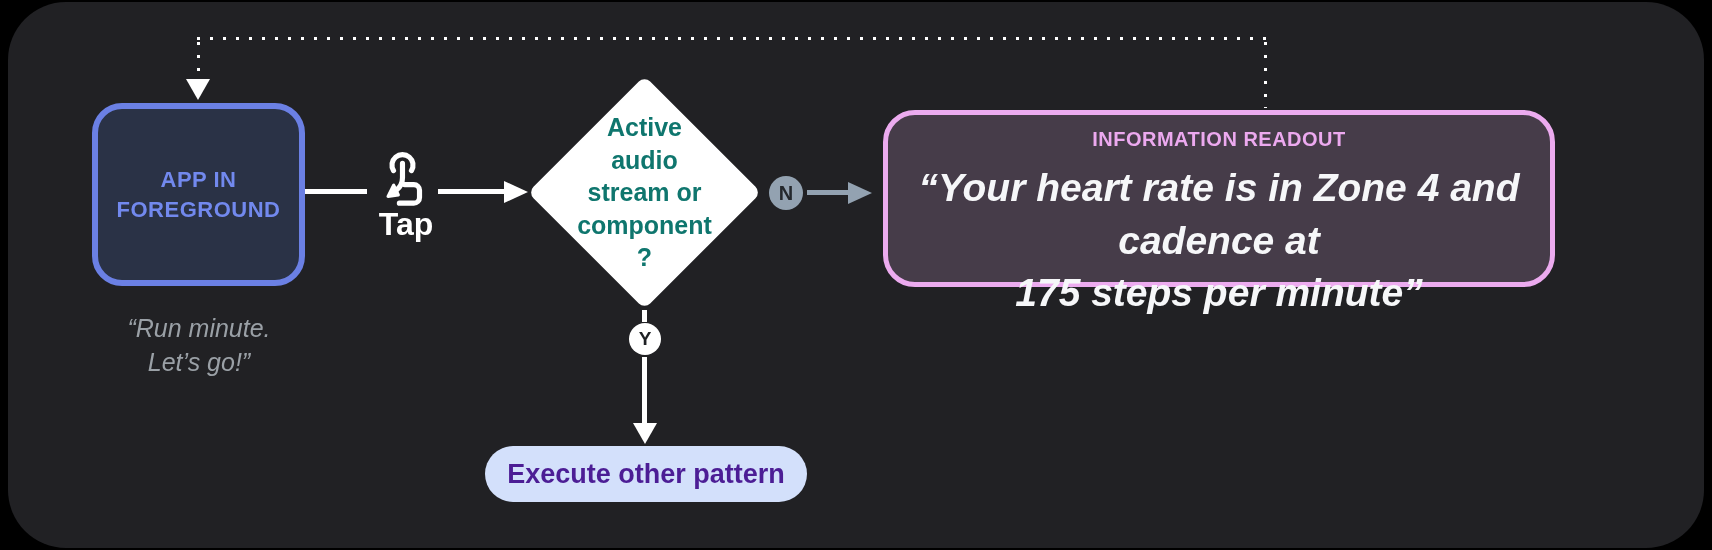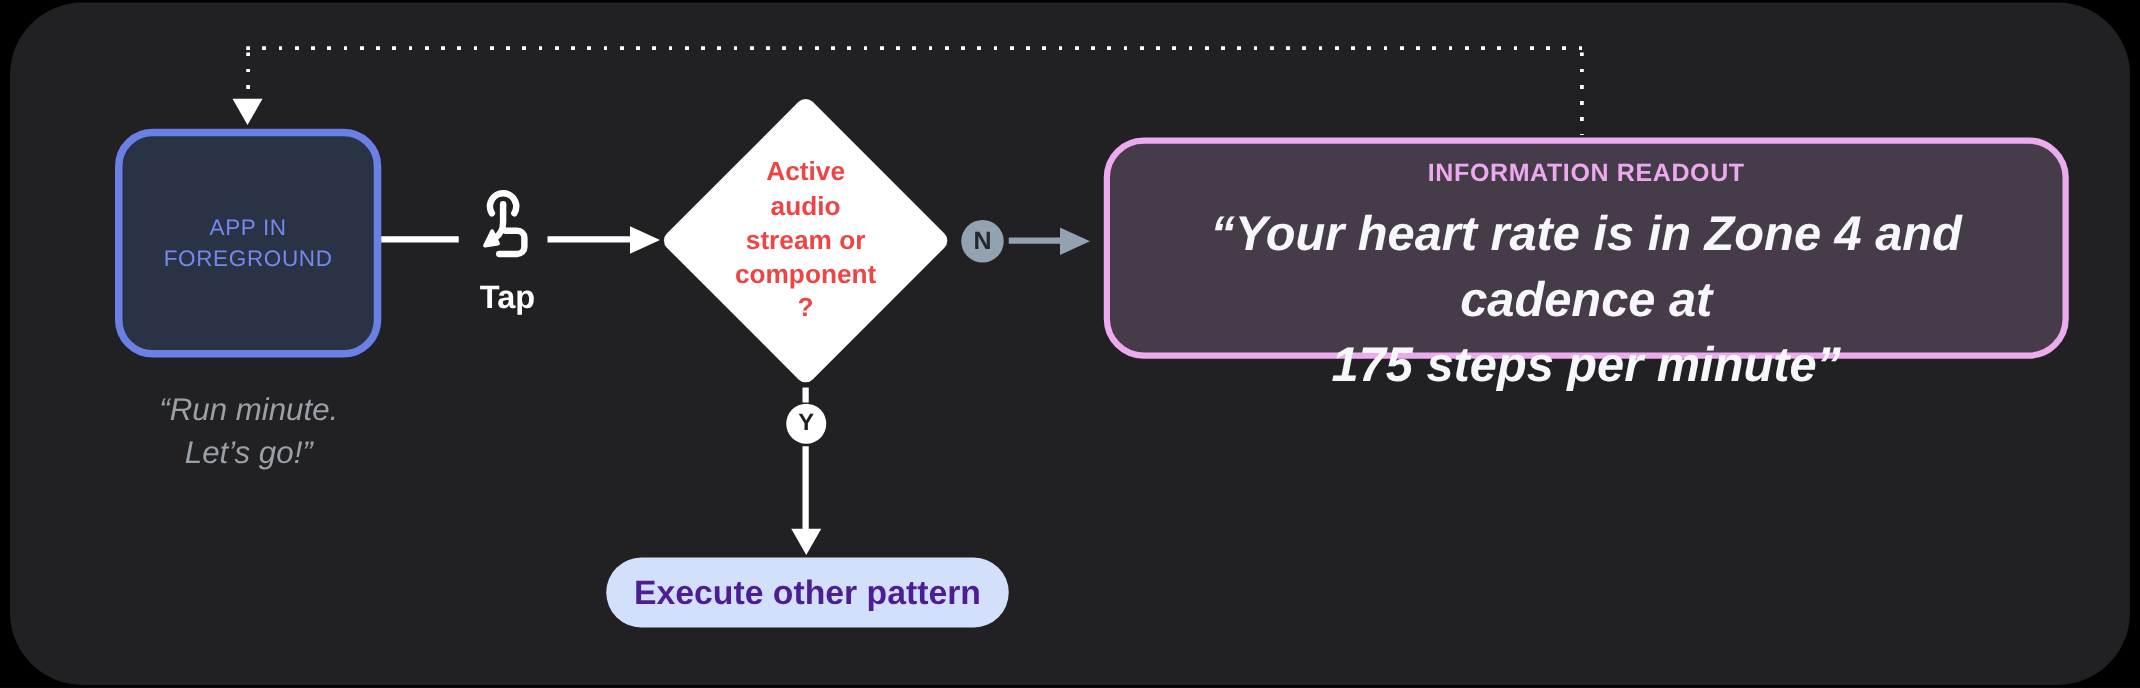--- a/index.html
+++ b/index.html
@@ -11,21 +11,21 @@
     position:absolute; left:8px; right:8px; top:2px; bottom:2px;
     background:#212124; border-radius:58px;
   }
   .abs { position:absolute; }
 
   
   .app-node {
     left:92px; top:103px; width:213px; height:183px; box-sizing:border-box;
     background:#2A3246; border:6px solid #6B80E4; border-radius:30px;
     display:flex; align-items:center; justify-content:center; text-align:center;
-    color:#7289EE; font-weight:normal; font-size:18px; letter-spacing:.5px;
+    color:#7289EE; font-weight:bold; font-size:22px; letter-spacing:.5px;
     line-height:1.35; white-space:pre-line;
   }
   .app-caption {
     left:70px; top:312px; width:258px; text-align:center;
     color:#9AA0A6; font-style:italic; font-size:25px; line-height:1.35; white-space:pre-line;
   }
 
   
   .wline { background:#FFFFFF; }
   .sline { background:#93A2B1; }
@@ -34,47 +34,47 @@
     border-bottom:11.5px solid transparent; border-left:24px solid #FFFFFF; }
   .arr-right-slate { width:0; height:0; border-top:11px solid transparent;
     border-bottom:11px solid transparent; border-left:24px solid #93A2B1; }
   .arr-down-white { width:0; height:0; border-left:12px solid transparent;
     border-right:12px solid transparent; border-top:21px solid #FFFFFF; }
 
   .dot-h { height:3px; background:repeating-linear-gradient(90deg,#FFFFFF 0 3px,transparent 3px 13px); }
   .dot-v { width:3px; background:repeating-linear-gradient(180deg,#FFFFFF 0 3px,transparent 3px 13px); }
 
   
-  .tap-label { left:363px; top:222px; width:86px; text-align:center;
-    color:#FFFFFF; font-weight:600; font-size:26px; }
+  .tap-label { left:363px; top:206px; width:86px; text-align:center;
+    color:#FFFFFF; font-weight:600; font-size:32px; }
 
   
   .diamond {
     left:562px; top:110px; width:165px; height:165px; background:#FFFFFF;
     border-radius:8px; transform:rotate(45deg);
   }
   .decision-text {
     left:554px; top:112px; width:181px; height:161px;
     display:flex; align-items:center; justify-content:center; text-align:center;
-    color:#ef4444; font-weight:bold; font-size:21px; line-height:1.3; white-space:pre-line;
+    color:#0f766e; font-weight:bold; font-size:25px; line-height:1.3; white-space:pre-line;
   }
 
   
   .badge {
     border-radius:50%; display:flex; align-items:center; justify-content:center;
     font-weight:800;
   }
   .badge-n { left:769px; top:176px; width:34px; height:34px; background:#93A2B1;
     color:#24282D; font-size:20px; }
   .badge-y { left:629px; top:323px; width:32px; height:32px; background:#FFFFFF;
     color:#1E2124; font-size:19px; }
 
   
   .readout {
-    left:883px; top:110px; width:772px; height:177px; box-sizing:border-box;
+    left:883px; top:110px; width:672px; height:177px; box-sizing:border-box;
     background:#463C49; border:5px solid #ECABEF; border-radius:32px;
     text-align:center; padding-top:13px;
   }
   .readout-title { color:#ECA9EF; font-weight:bold; font-size:20px; letter-spacing:.5px; }
   .readout-quote {
     color:#F6F7F9; font-weight:bold; font-style:italic; font-size:39px;
     line-height:1.35; margin-top:11px; white-space:pre-line;
   }
 
   

